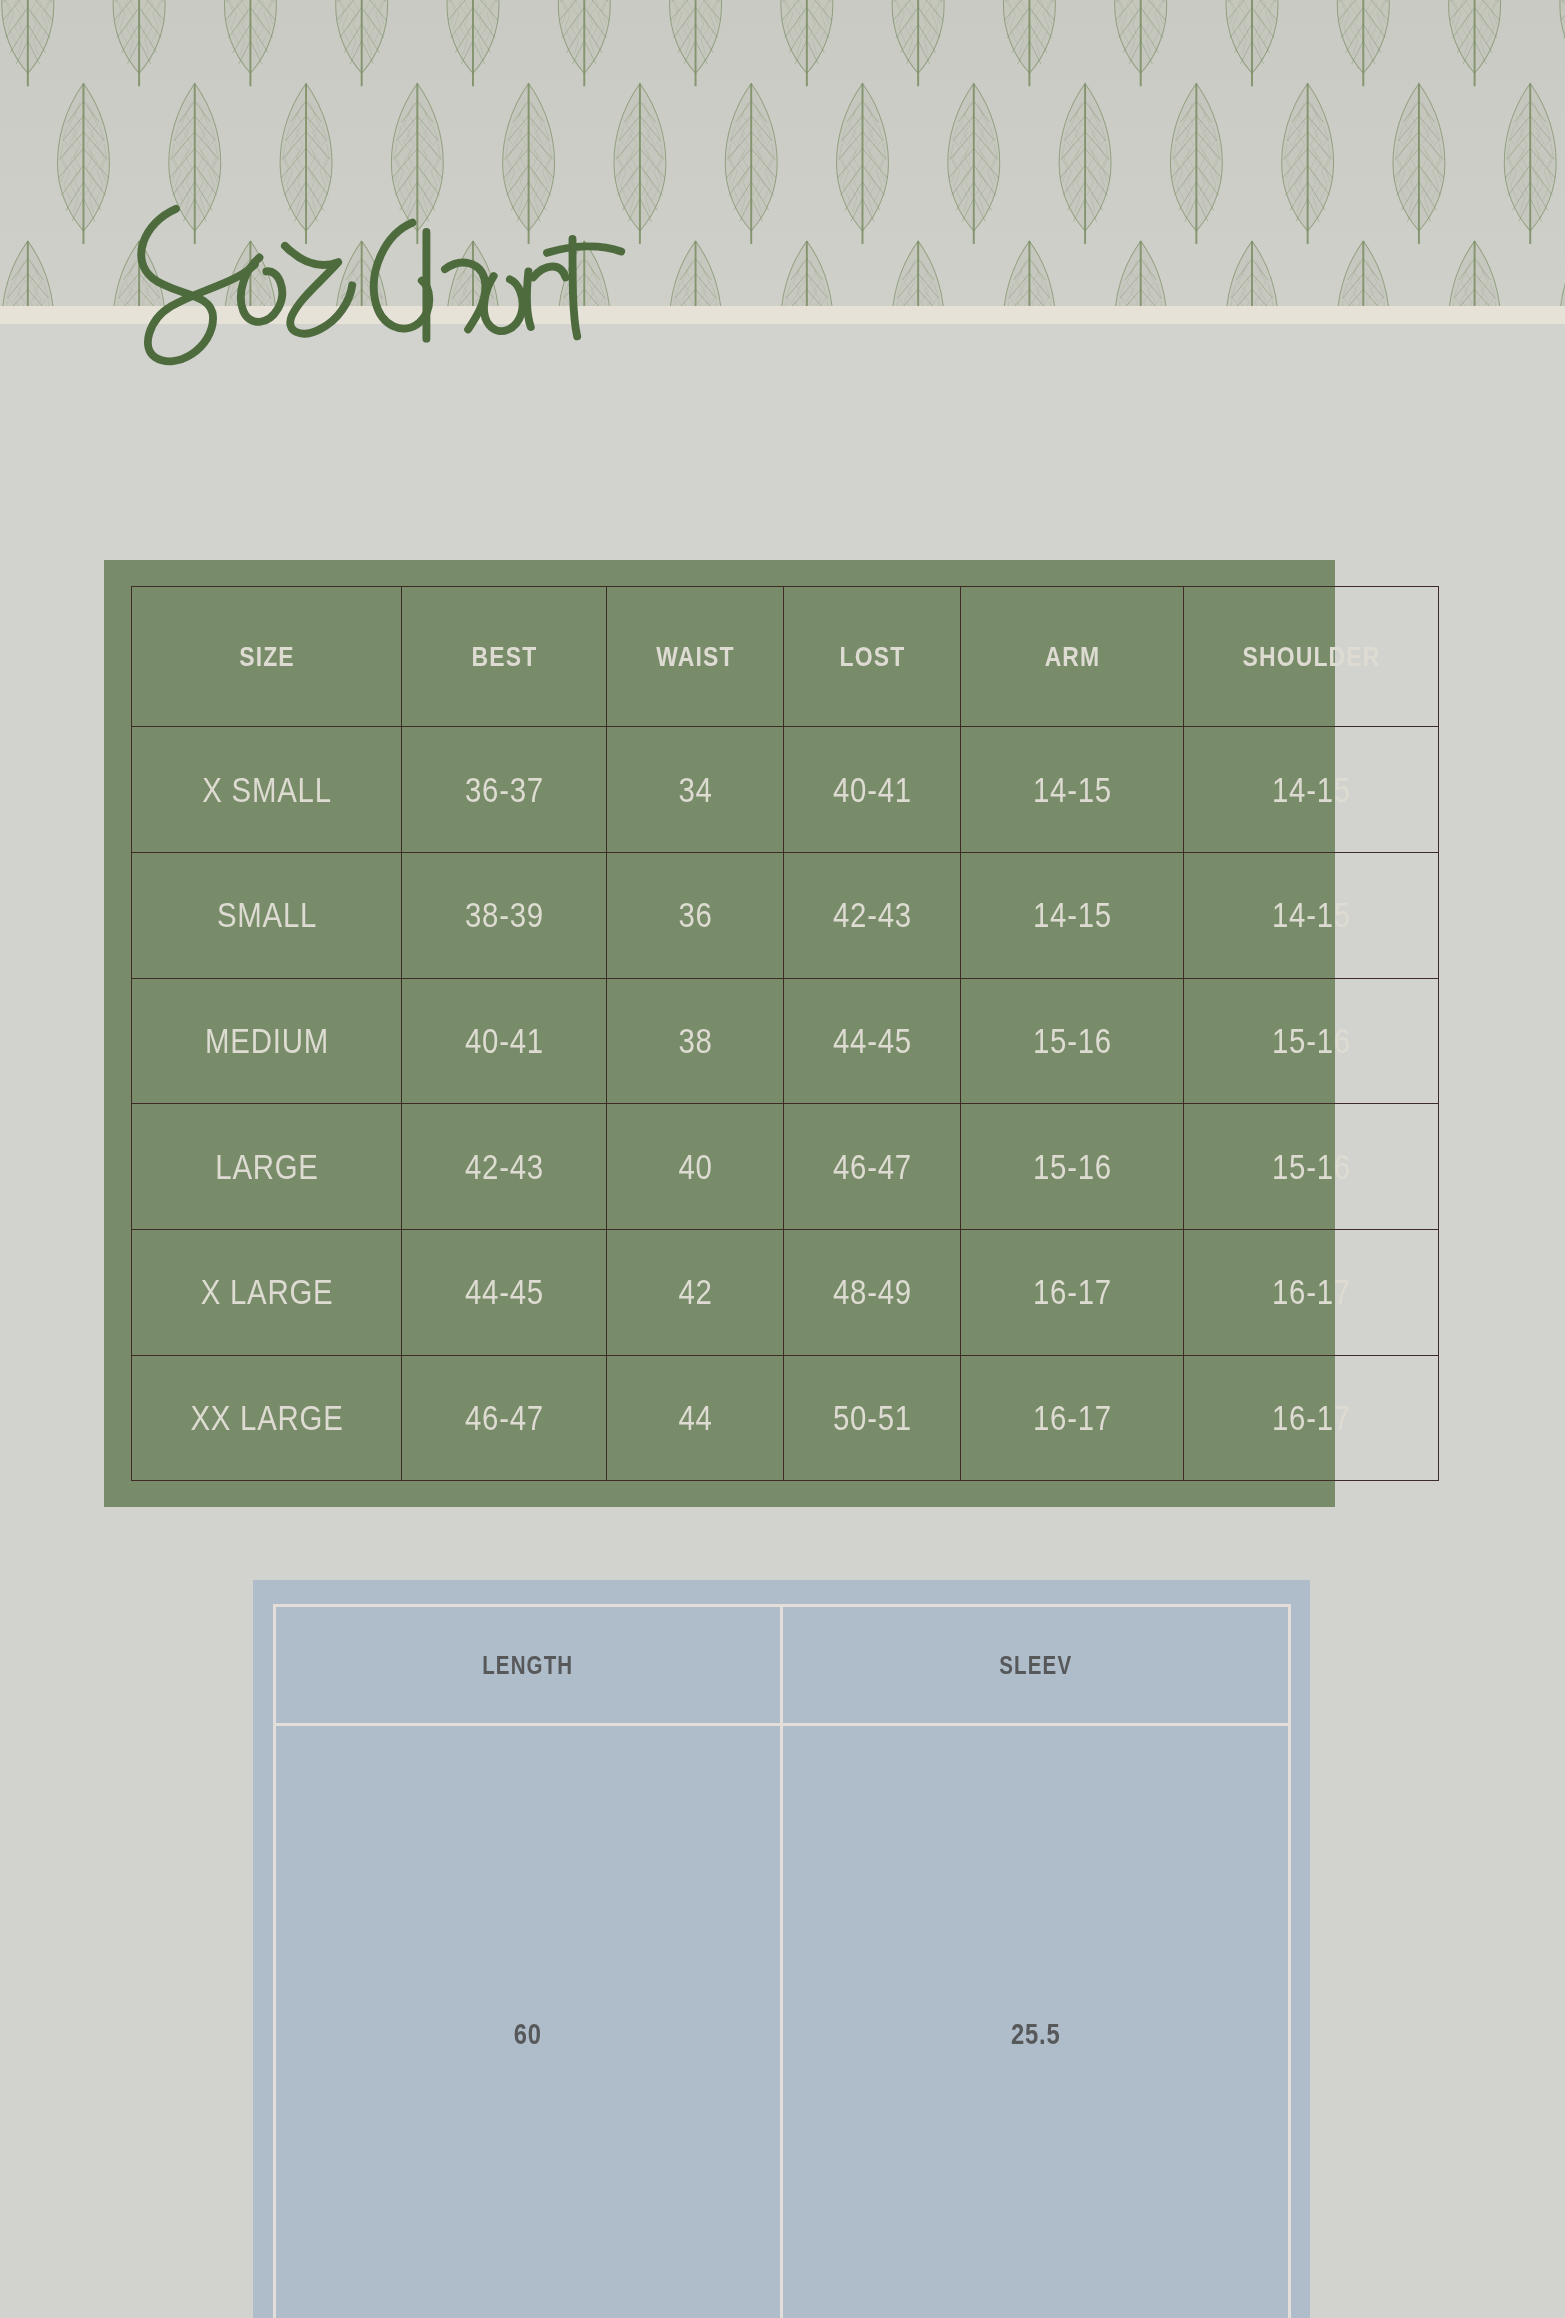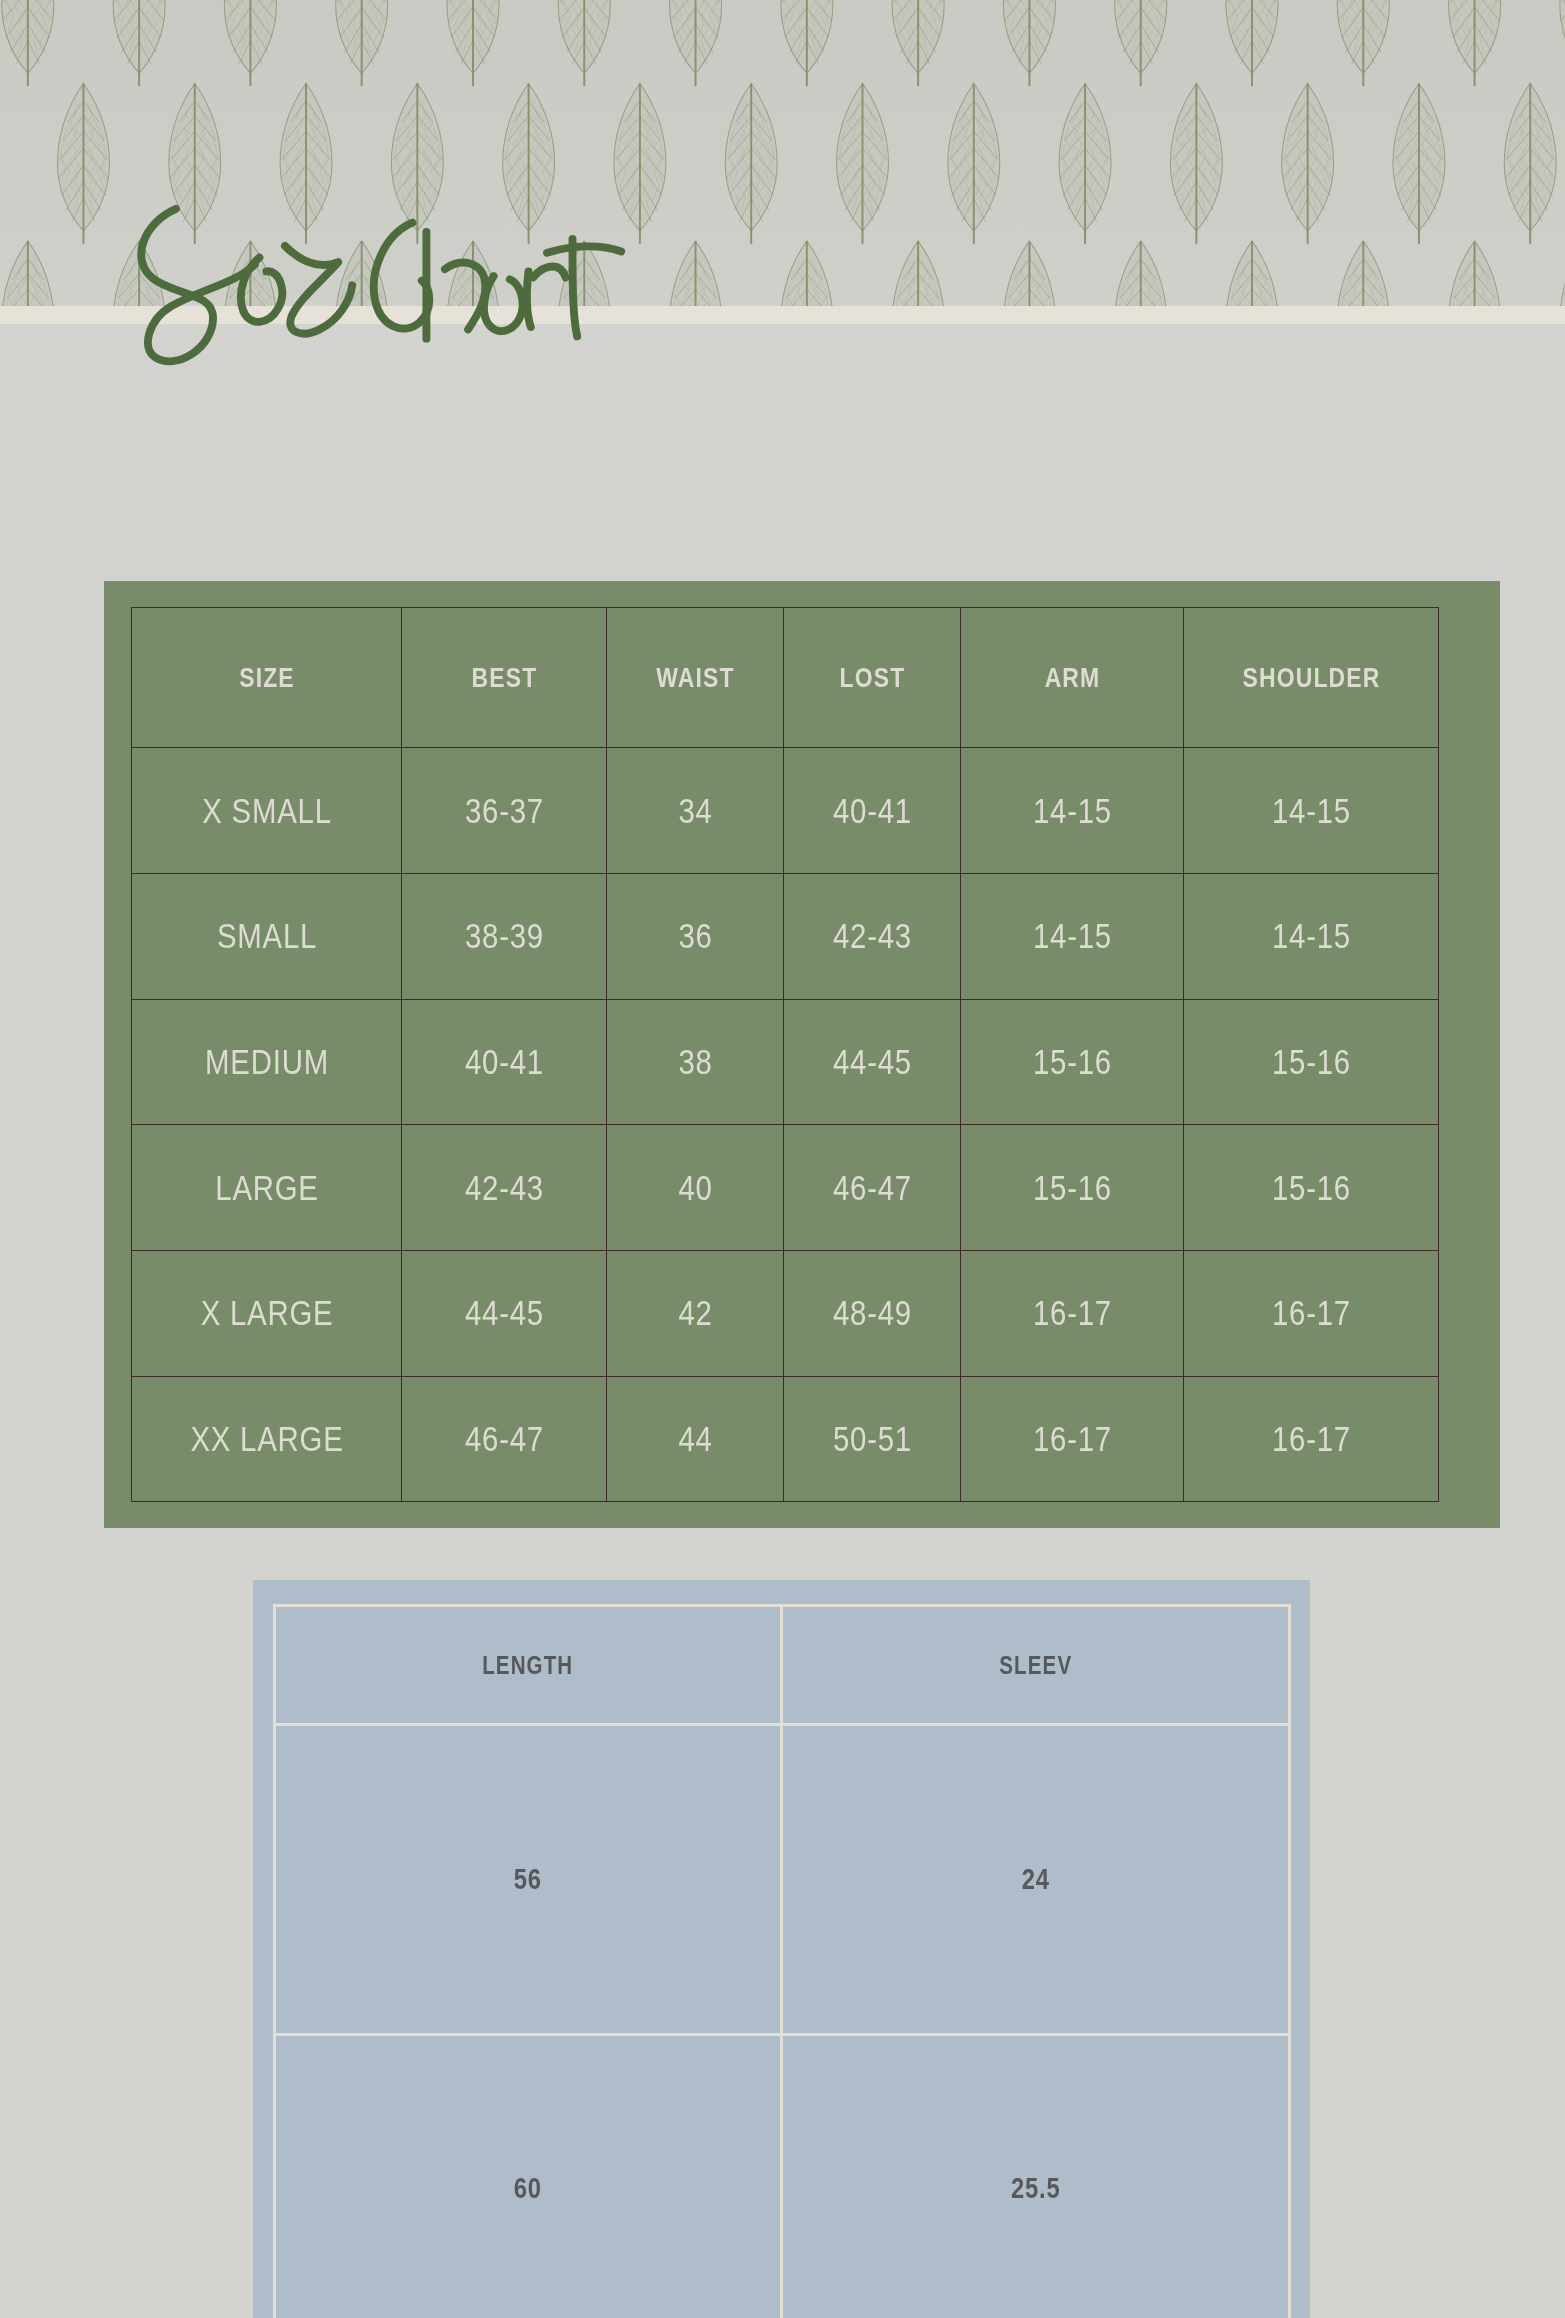--- a/index.html
+++ b/index.html
@@ -28,22 +28,22 @@
 
   
   #title-wrap{
     position:absolute;left:60px;top:153px;width:974px;height:260px;
     z-index:6;pointer-events:none;
   }
   #title-wrap svg{width:100%;height:100%;overflow:visible;}
 
   
   #green-panel{
-    position:absolute;left:104px;top:581px;
-    width:1396px;height:947px;
+    position:absolute;left:104px;top:560px;
+    width:1231px;height:947px;
     background:#788C6A;
     z-index:4;
   }
   #green-table{
     position:absolute;left:27px;top:26.4px;
     width:1301px;height:895px;
     border-collapse:collapse;
     table-layout:fixed;
   }
   #green-table td,#green-table th{
@@ -299,23 +299,19 @@
 <div id="blue-panel">
   <table id="blue-table">
     <thead>
       <tr>
         <th>LENGTH</th>
         <th>SLEEV</th>
       </tr>
     </thead>
     <tbody>
       <tr>
-        <td>56</td>
-        <td>24</td>
-      </tr>
-      <tr>
         <td>60</td>
         <td>25.5</td>
       </tr>
     </tbody>
   </table>
 </div>
 
 
 </body></html>

